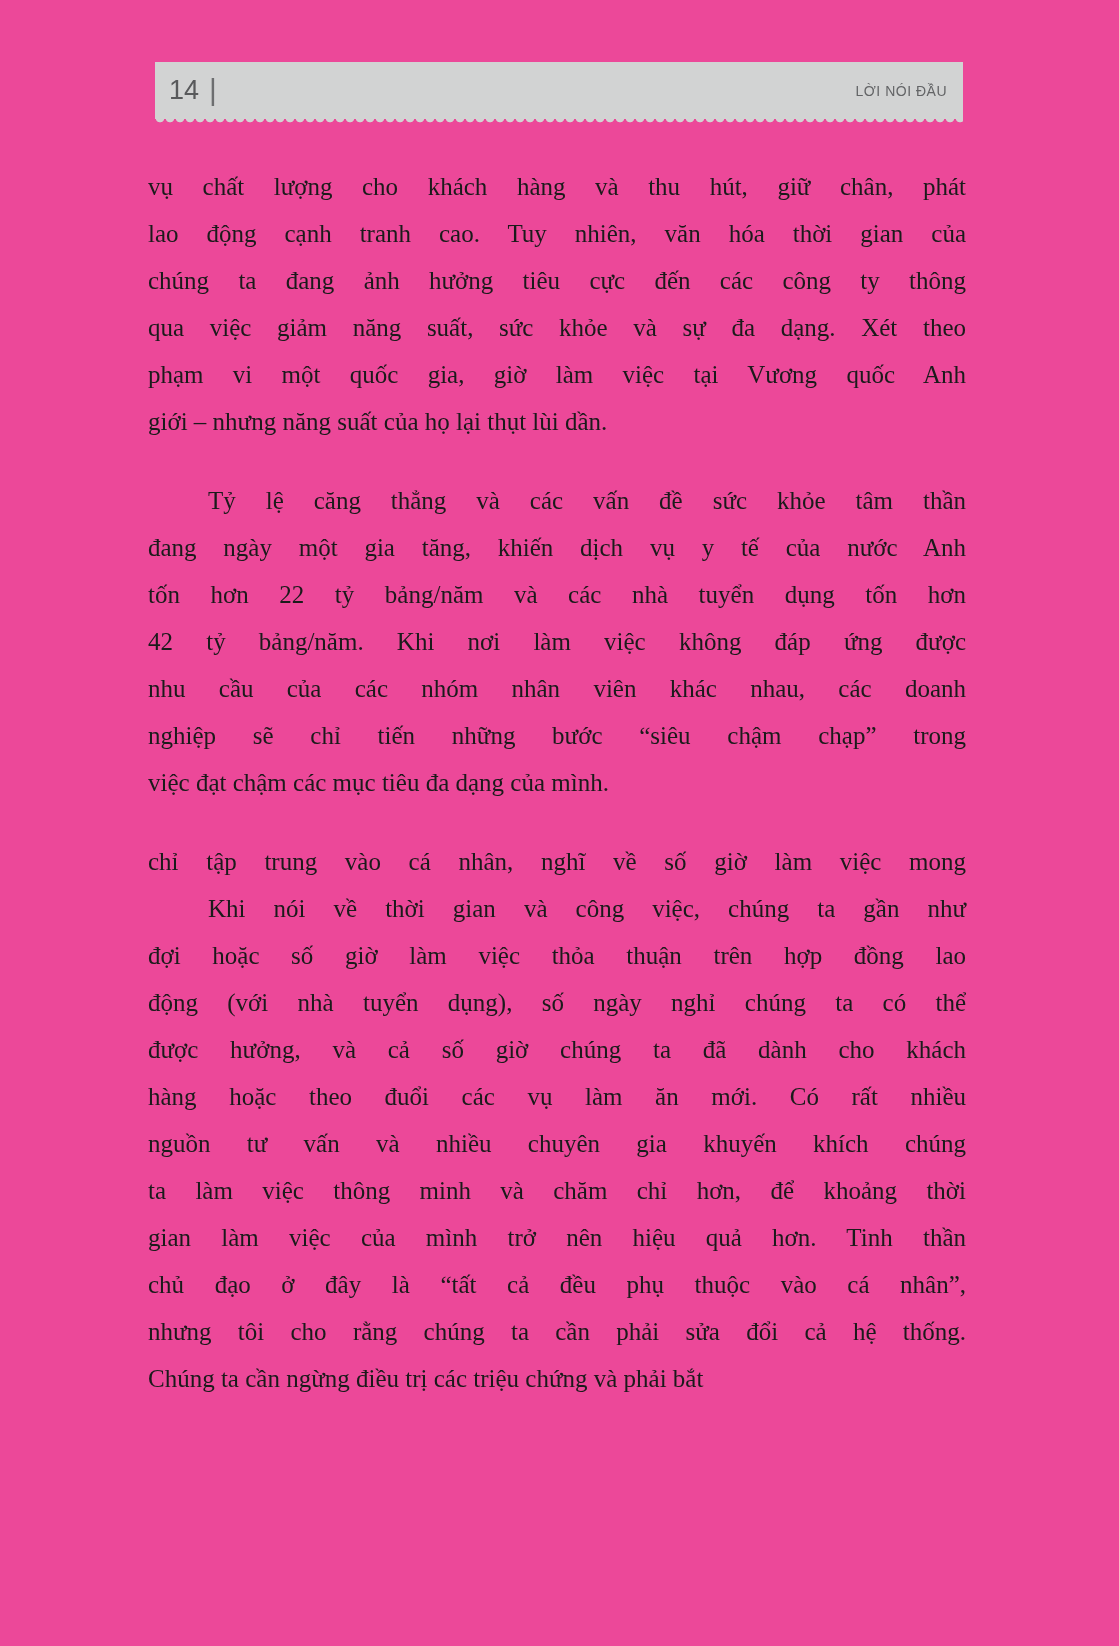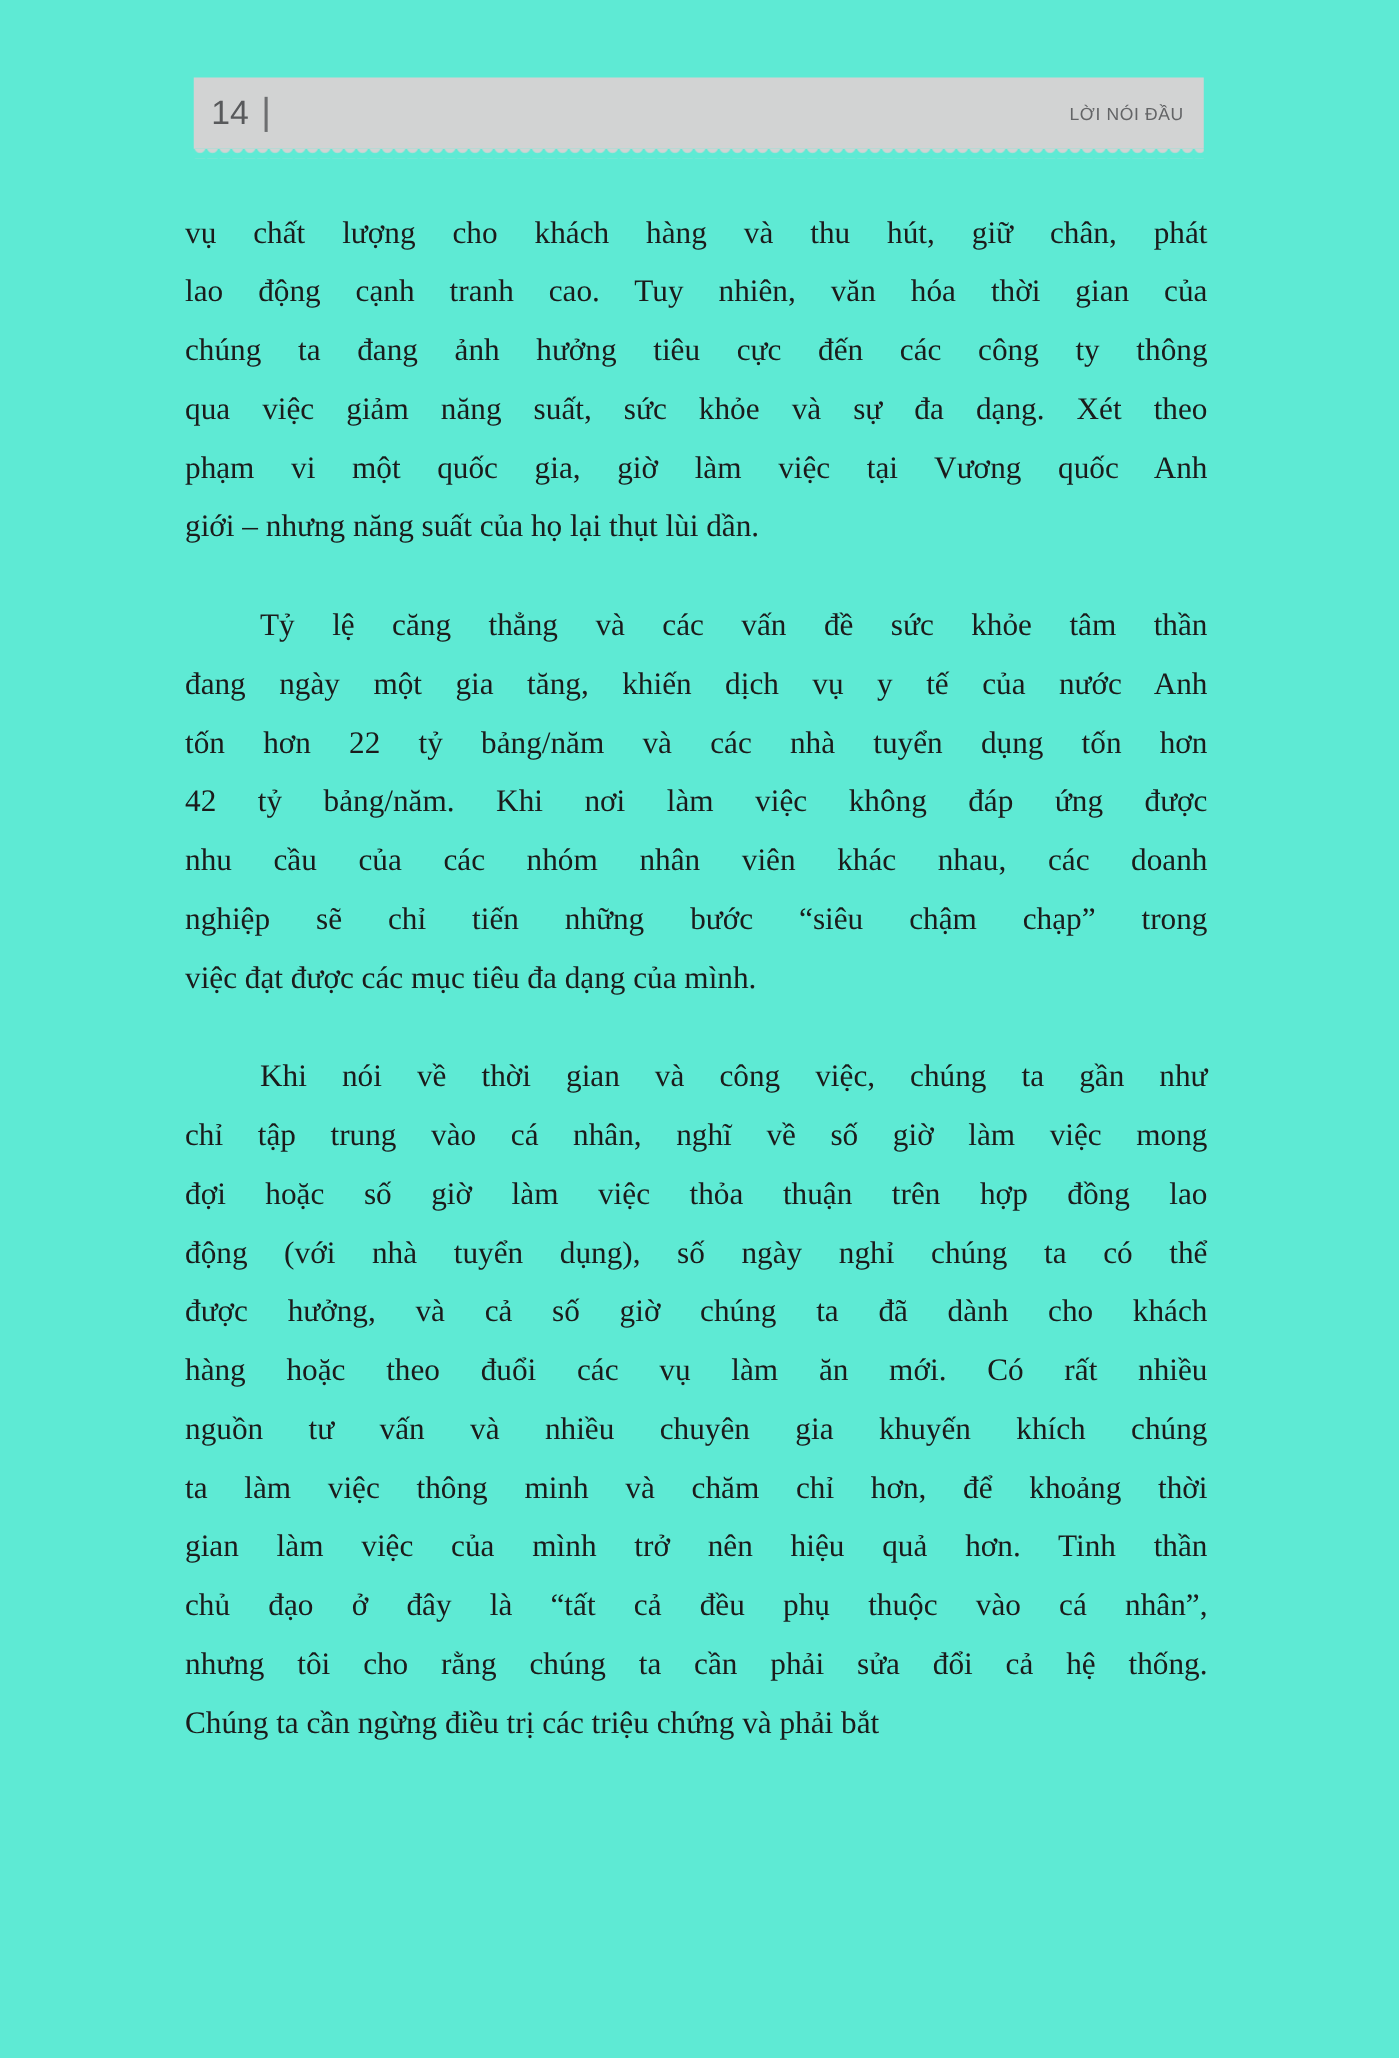--- a/index.html
+++ b/index.html
@@ -1,21 +1,21 @@
 <!DOCTYPE html>
 <html><head>
 <meta charset="utf-8">
 <style>
   * { margin: 0; padding: 0; box-sizing: border-box; }
   html, body { background: #ffffff; }
   .page {
     position: relative;
     width: 1119px;
     height: 1646px;
-    background: #5eead4;
+    background: #ec4899;
     overflow: hidden;
     font-family: "Liberation Serif", serif;
   }
   .header-bar {
     position: absolute;
     left: 155px;
     top: 62px;
     width: 808px;
     height: 57px;
     background: #d2d3d3;
@@ -93,25 +93,25 @@
         <div class="line">phạm vi một quốc gia, giờ làm việc tại Vương quốc Anh</div>
         <div class="line last">giới – nhưng năng suất của họ lại thụt lùi dần.</div>
       </div>
       <div class="paragraph">
         <div class="line first-indent">Tỷ lệ căng thẳng và các vấn đề sức khỏe tâm thần</div>
         <div class="line">đang ngày một gia tăng, khiến dịch vụ y tế của nước Anh</div>
         <div class="line">tốn hơn 22 tỷ bảng/năm và các nhà tuyển dụng tốn hơn</div>
         <div class="line">42 tỷ bảng/năm. Khi nơi làm việc không đáp ứng được</div>
         <div class="line">nhu cầu của các nhóm nhân viên khác nhau, các doanh</div>
         <div class="line">nghiệp sẽ chỉ tiến những bước “siêu chậm chạp” trong</div>
-        <div class="line last">việc đạt được các mục tiêu đa dạng của mình.</div>
+        <div class="line last">việc đạt chậm các mục tiêu đa dạng của mình.</div>
       </div>
       <div class="paragraph">
+        <div class="line">chỉ tập trung vào cá nhân, nghĩ về số giờ làm việc mong</div>
         <div class="line first-indent">Khi nói về thời gian và công việc, chúng ta gần như</div>
-        <div class="line">chỉ tập trung vào cá nhân, nghĩ về số giờ làm việc mong</div>
         <div class="line">đợi hoặc số giờ làm việc thỏa thuận trên hợp đồng lao</div>
         <div class="line">động (với nhà tuyển dụng), số ngày nghỉ chúng ta có thể</div>
         <div class="line">được hưởng, và cả số giờ chúng ta đã dành cho khách</div>
         <div class="line">hàng hoặc theo đuổi các vụ làm ăn mới. Có rất nhiều</div>
         <div class="line">nguồn tư vấn và nhiều chuyên gia khuyến khích chúng</div>
         <div class="line">ta làm việc thông minh và chăm chỉ hơn, để khoảng thời</div>
         <div class="line">gian làm việc của mình trở nên hiệu quả hơn. Tinh thần</div>
         <div class="line">chủ đạo ở đây là “tất cả đều phụ thuộc vào cá nhân”,</div>
         <div class="line">nhưng tôi cho rằng chúng ta cần phải sửa đổi cả hệ thống.</div>
         <div class="line last">Chúng ta cần ngừng điều trị các triệu chứng và phải bắt</div>

